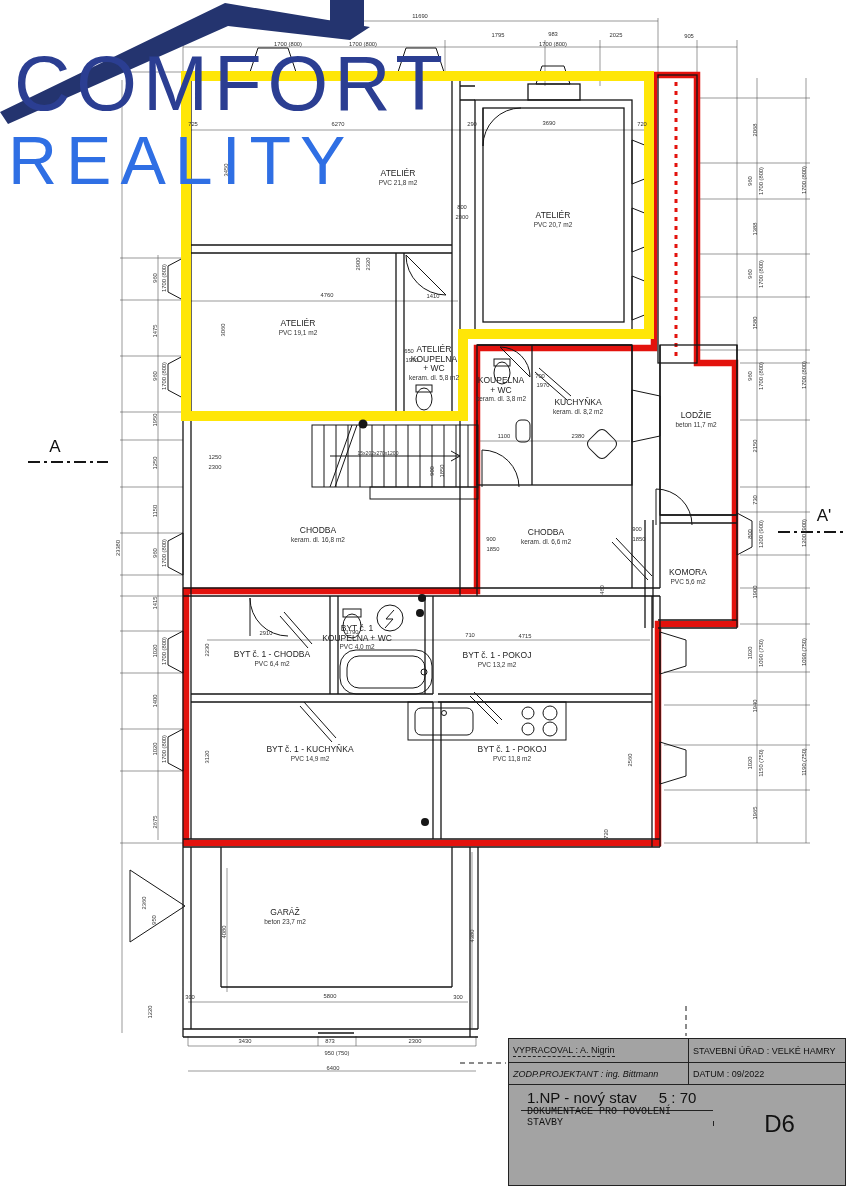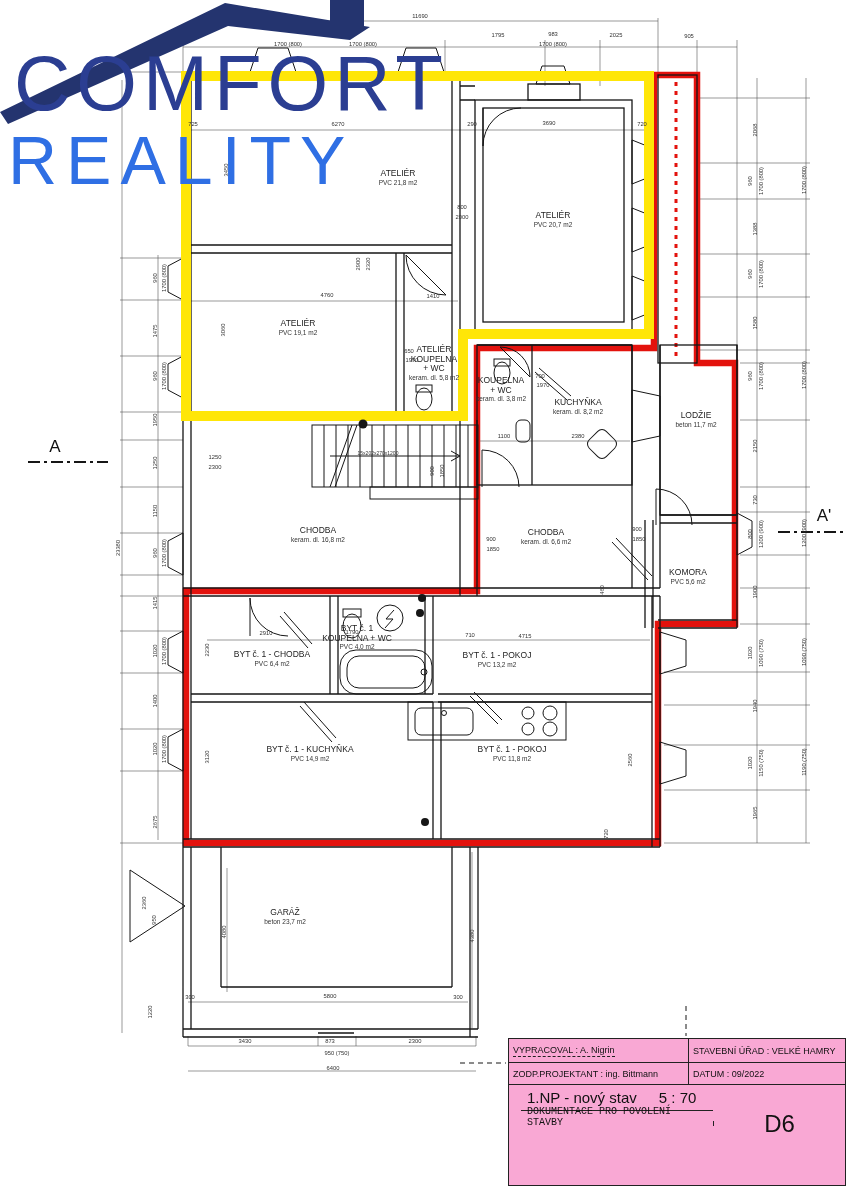--- a/index.html
+++ b/index.html
@@ -12,21 +12,21 @@
   .stair{font-size:5px;fill:#333;text-anchor:middle;}
   .marker{font-size:17px;fill:#111;text-anchor:middle;}
   
   #logo-comfort{position:absolute;left:14px;top:44px;font-size:78px;letter-spacing:6px;
     color:#2b3e92;font-weight:400;line-height:1;}
   #logo-reality{position:absolute;left:8px;top:126px;font-size:68px;letter-spacing:9px;
     color:#2f6fe4;font-weight:400;line-height:1;}
   #logo-roof{position:absolute;left:0;top:0;}
   
   #titleblock{position:absolute;left:508px;top:1038px;width:338px;height:148px;
-    border:1.8px solid #222;box-sizing:border-box;background:#f9a8d4;font-size:9px;color:#111;}
+    border:1.8px solid #222;box-sizing:border-box;background:#a3a3a3;font-size:9px;color:#111;}
   .tb-row{display:flex;box-sizing:border-box;border-bottom:1.2px solid #222;}
   .tb-cell{box-sizing:border-box;padding:2px 4px;display:flex;align-items:center;}
   .tb-divider{border-right:1.2px solid #222;}
   .tb-r1 .tb-cell{height:23px;}
   .tb-r2 .tb-cell{height:21px;}
   .tb-r3{height:22px;}
   .tb-r4{height:35px;flex-direction:column;align-items:flex-start;justify-content:center;
     padding:2px 6px;box-sizing:border-box;border-bottom:1.2px solid #222;font-size:12px;}
   .tb-r5{height:41px;}
   .dashed-under{border-bottom:1.5px dashed #222;padding-bottom:1px;}
@@ -319,21 +319,21 @@
 
   
   <div id="titleblock">
     <div class="tb-row tb-r1">
       <div class="tb-cell tb-divider" style="width:180px;">
         <span class="dashed-under">VYPRACOVAL : A. Nigrin</span>
       </div>
       <div class="tb-cell" style="flex:1;">STAVEBNÍ ÚŘAD : VELKÉ HAMRY</div>
     </div>
     <div class="tb-row tb-r2">
-      <div class="tb-cell tb-divider" style="width:180px;">ZODP.PROJEKTANT : ing. Bittmann</div>
+      <div class="tb-cell tb-divider" style="width:180px;font-style:italic;">ZODP.PROJEKTANT : ing. Bittmann</div>
       <div class="tb-cell" style="flex:1;text-align:center;">DATUM : 09/2022</div>
     </div>
     <div class="tb-row tb-r5" style="border-bottom:none;">
       <div style="flex:1;display:flex;flex-direction:column;margin-left:12px;">
         <div class="tb-drawing-title">
           <span>1.NP - nový stav</span>
           <span>5 : 70</span>
         </div>
         <div class="tb-doctype">DOKUMENTACE PRO POVOLENÍ STAVBY</div>
       </div>

